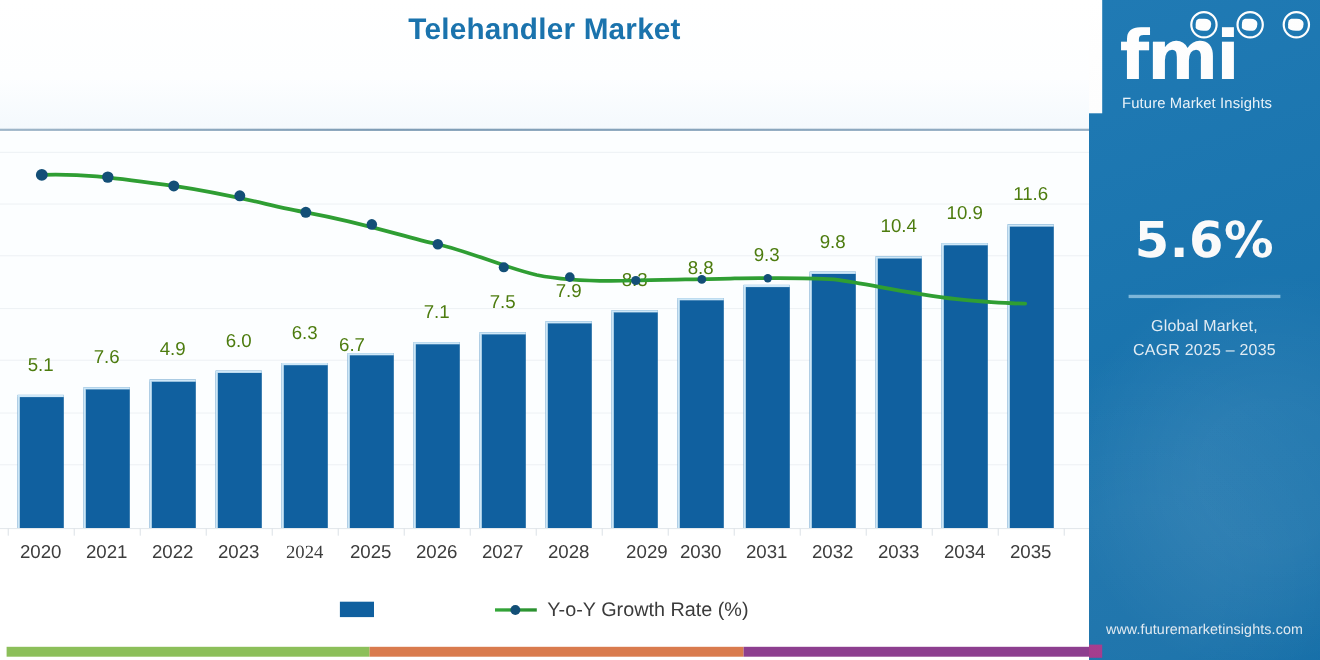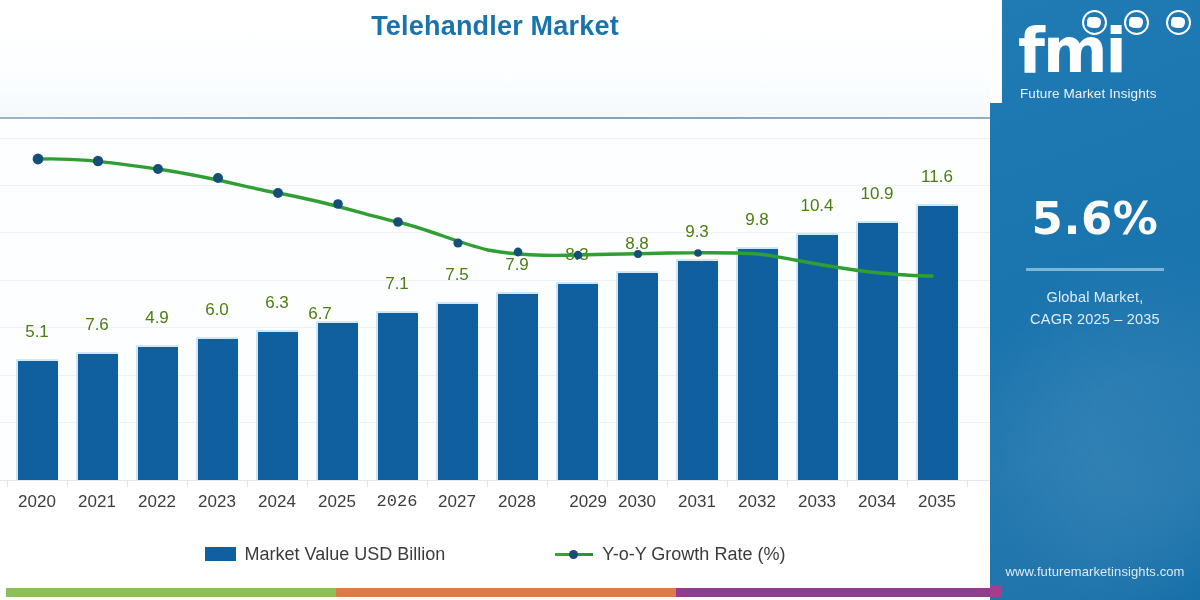--- a/index.html
+++ b/index.html
@@ -312,38 +312,37 @@
       <div class="tick" style="left:847px"></div>
       <div class="tick" style="left:907px"></div>
       <div class="tick" style="left:967px"></div>
     </div>
 
     <div class="xlabels">
       <div class="xlabel" style="left:7px;">2020</div>
       <div class="xlabel" style="left:67px;">2021</div>
       <div class="xlabel" style="left:127px;">2022</div>
       <div class="xlabel" style="left:187px;">2023</div>
-      <div class="xlabel" style="left:247px;">2024</div>
+      <div class="xlabel" style="left:247px;font-family:Liberation Serif, serif;">2024</div>
       <div class="xlabel" style="left:307px;">2025</div>
-      <div class="xlabel" style="left:367px;font-family:Liberation Mono, monospace;">2026</div>
+      <div class="xlabel" style="left:367px;">2026</div>
       <div class="xlabel" style="left:427px;">2027</div>
       <div class="xlabel" style="left:487px;">2028</div>
       <div class="xlabel" style="left:547px;text-align:right;">2029</div>
       <div class="xlabel" style="left:607px;">2030</div>
       <div class="xlabel" style="left:667px;">2031</div>
       <div class="xlabel" style="left:727px;">2032</div>
       <div class="xlabel" style="left:787px;">2033</div>
       <div class="xlabel" style="left:847px;">2034</div>
       <div class="xlabel" style="left:907px;">2035</div>
     </div>
 
     <div class="legend">
       <div class="legend-item">
         <span class="legend-swatch-bar"></span>
-        <span class="legend-text">Market Value USD Billion</span>
       </div>
       <div class="legend-item">
         <span class="legend-swatch-line"></span>
         <span class="legend-text">Y-o-Y Growth Rate (%)</span>
       </div>
     </div>
 
     <div class="stripe">
       <div class="stripe-seg stripe-g"></div>
       <div class="stripe-seg stripe-o"></div>

